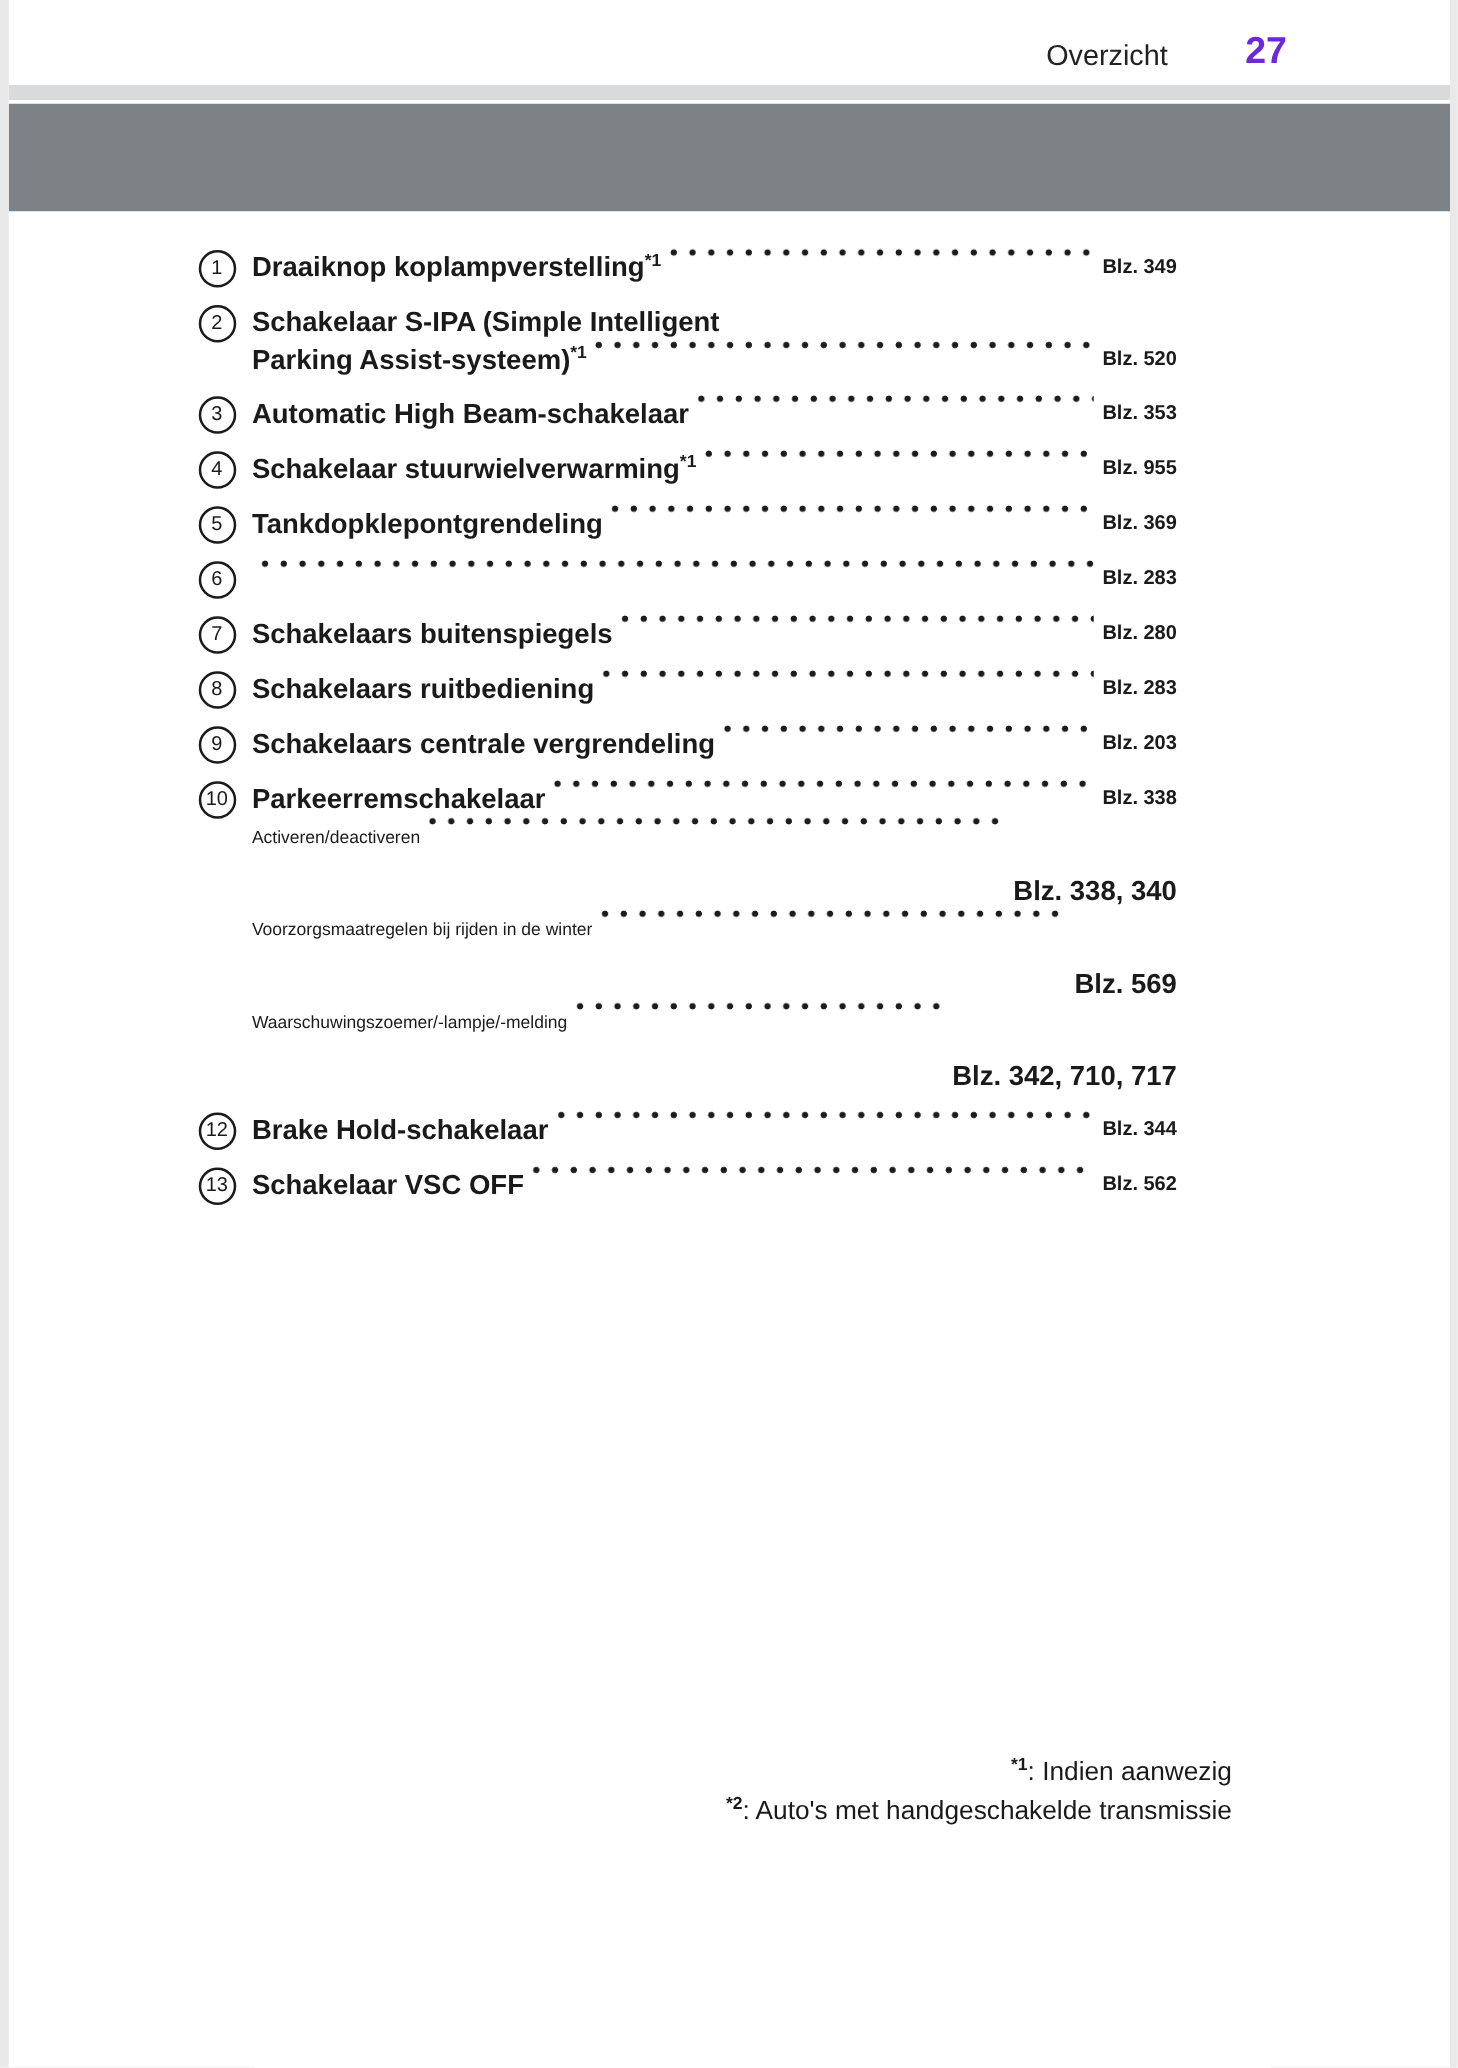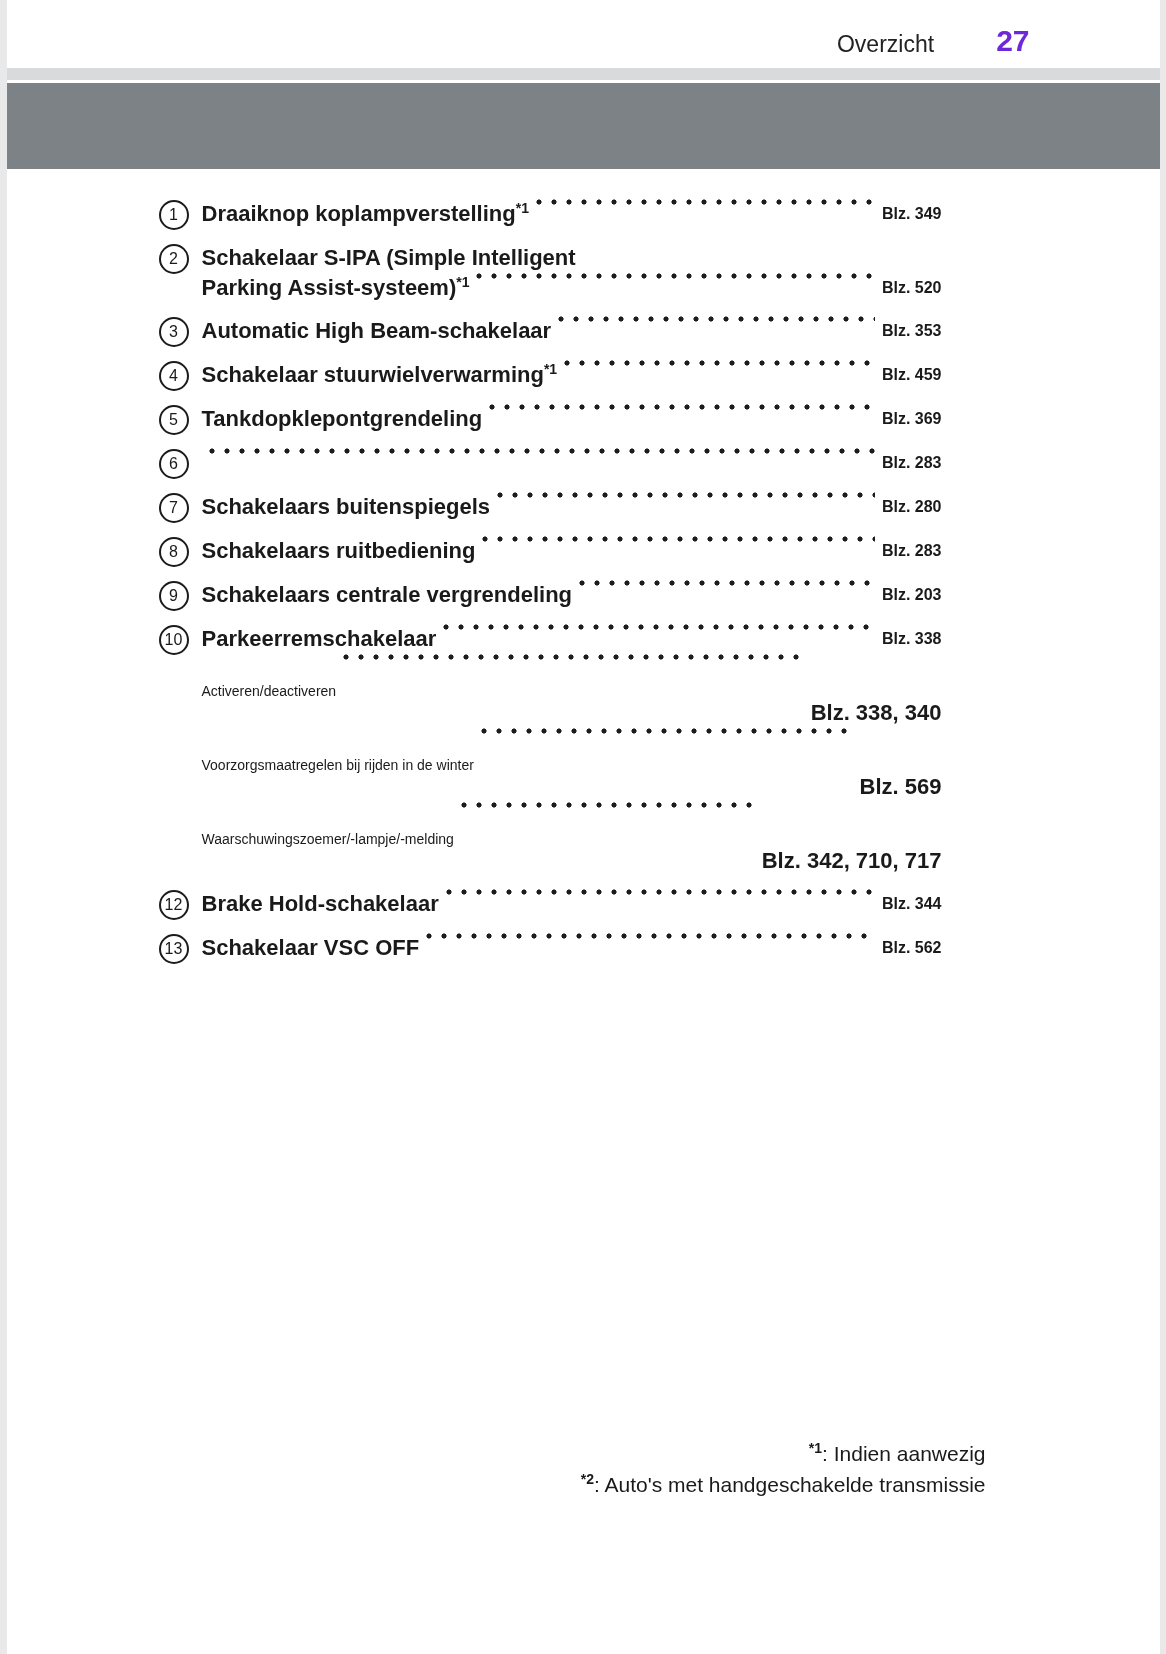--- a/index.html
+++ b/index.html
@@ -33,40 +33,40 @@
     flex: 0 0 auto;
     width: 30px; height: 30px;
     border: 2px solid #1b1b1b;
     border-radius: 50%;
     display: flex; align-items: center; justify-content: center;
     font-size: 16px;
     margin-right: 13px;
     margin-top: 1px;
   }
   .content { flex: 1; display: flex; flex-direction: column; }
-  .line { display: flex; align-items: center; line-height: 30px; }
+  .line { display: flex; align-items: flex-start; line-height: 30px; }
   .lbl { font-weight: bold; font-size: 22px; white-space: nowrap; }
   .lbl-r { font-weight: normal; font-size: 14px; white-space: nowrap; }
   .sup { font-weight: bold; font-size: 14px; vertical-align: super; line-height: 0; }
   .page-ref { font-weight: bold; font-size: 16px; white-space: nowrap; }
   .page-ref-r { font-weight: bold; font-size: 22px; white-space: nowrap; margin-top: 44px; }
   .dots {
     flex: 1 1 auto;
     min-width: 24px;
     height: 6px;
     margin: 0 7px 4px 7px;
     align-self: baseline;
     background-image: radial-gradient(circle at 3px 3px, #1c1c1c 2.3px, transparent 2.8px);
     background-size: 15px 6px;
     background-repeat: repeat-x;
     background-position: left bottom;
   }
   .footnotes {
     position: absolute;
-    top: 1438px;
+    top: 1402px;
     right: 174px;
     text-align: right;
     font-size: 21px;
     line-height: 31px;
   }
   .fn-sup { font-size: 14px; }
 </style>
 </head>
 <body>
 
@@ -117,21 +117,21 @@
         </div>
       </div>
     </div>
 
     <div class="row">
       <span class="badge">4</span>
       <div class="content">
         <div class="line">
           <span class="lbl"><span>Schakelaar stuurwielverwarming</span><sup class="sup">*1</sup></span>
           <span class="dots"></span>
-          <span class="page-ref">Blz. 459</span>
+          <span class="page-ref">Blz. 955</span>
         </div>
       </div>
     </div>
 
     <div class="row">
       <span class="badge">5</span>
       <div class="content">
         <div class="line">
           <span class="lbl"><span>Tankdopklepontgrendeling</span><sup class="sup"></sup></span>
           <span class="dots"></span>

